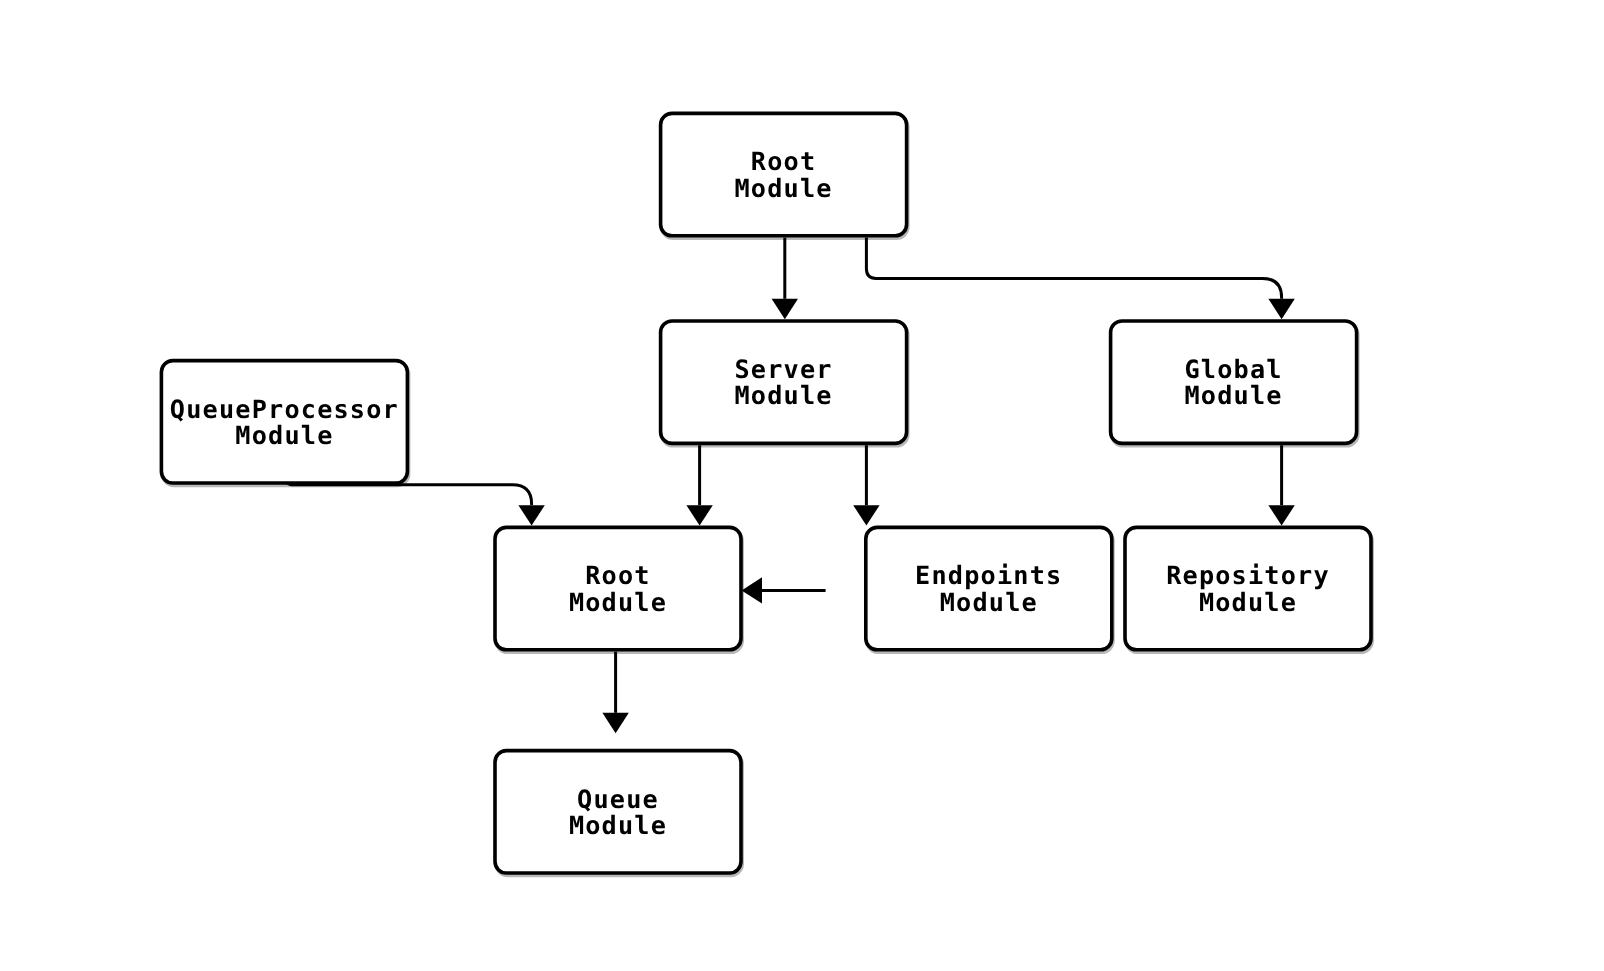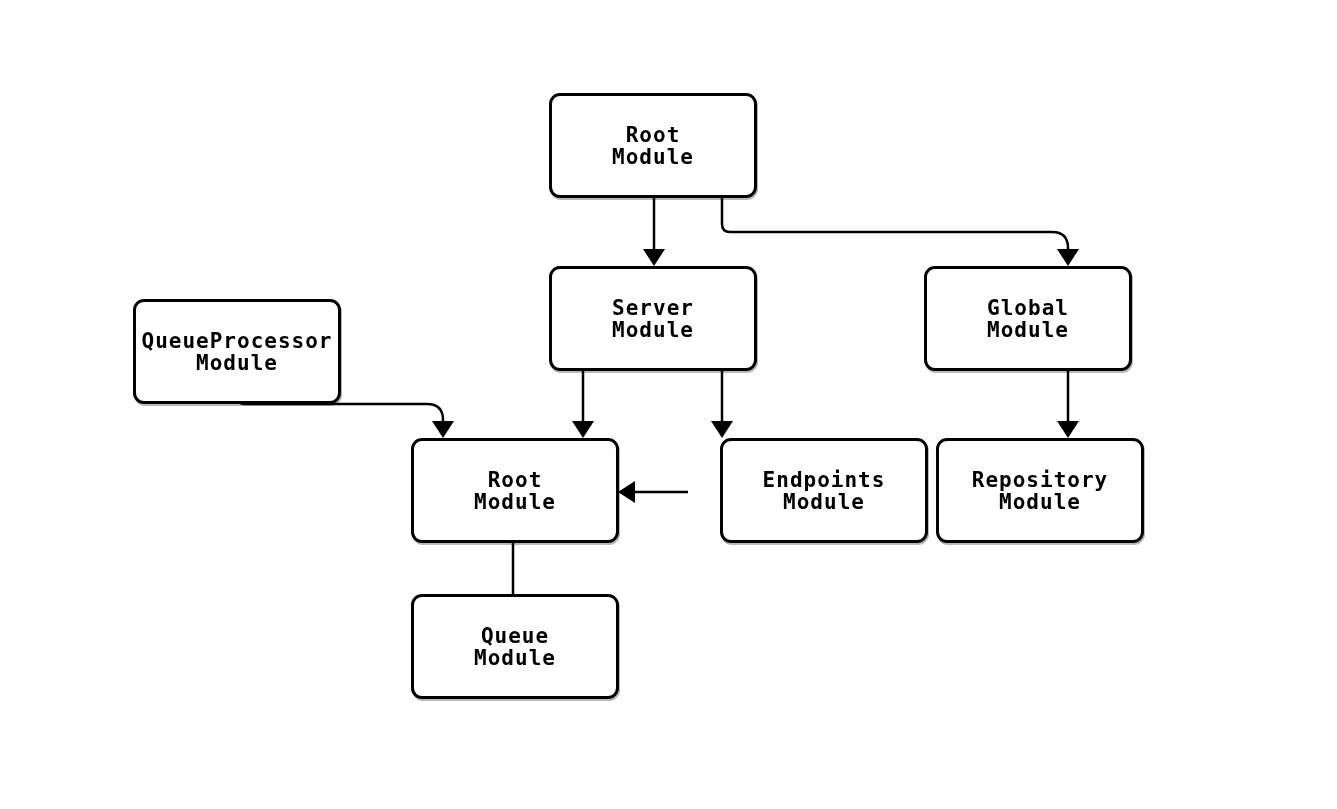--- a/index.html
+++ b/index.html
@@ -56,21 +56,21 @@
     white-space: nowrap;
   }
   
   .pos-root        { left: 549px;  top: 93px;  }
   .pos-queueproc   { left: 133px;  top: 267px; margin-top: 32px; }
   .pos-server      { left: 549px;  top: 266px; align-items: center; }
   .pos-global      { left: 924px;  top: 266px; }
   .pos-core        { left: 411px;  top: 438px; }
   .pos-endpoints   { left: 688px;  top: 438px; margin-left: 32px; }
   .pos-repository  { left: 936px;  top: 438px; }
-  .pos-queue       { left: 411px;  top: 594px; }
+  .pos-queue       { left: 411px;  top: 624px; }
 </style>
 </head>
 <body>
 
 <div id="stage">
 
   <svg id="edge-layer" viewBox="0 0 1337 809" xmlns="http://www.w3.org/2000/svg">
 
     <path d="M654 198 V249"></path>
     <polygon points="643,249 665,249 654,266"></polygon>

